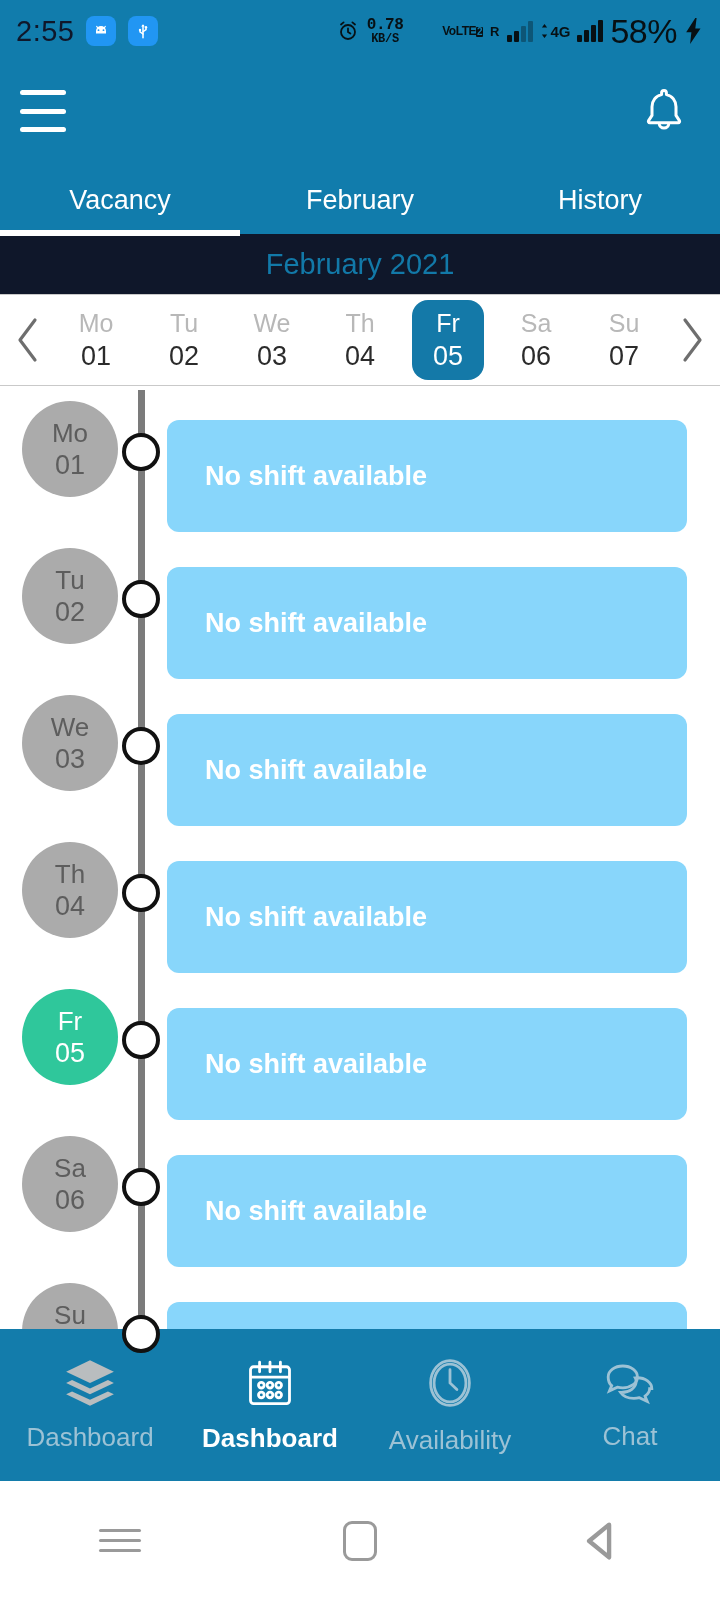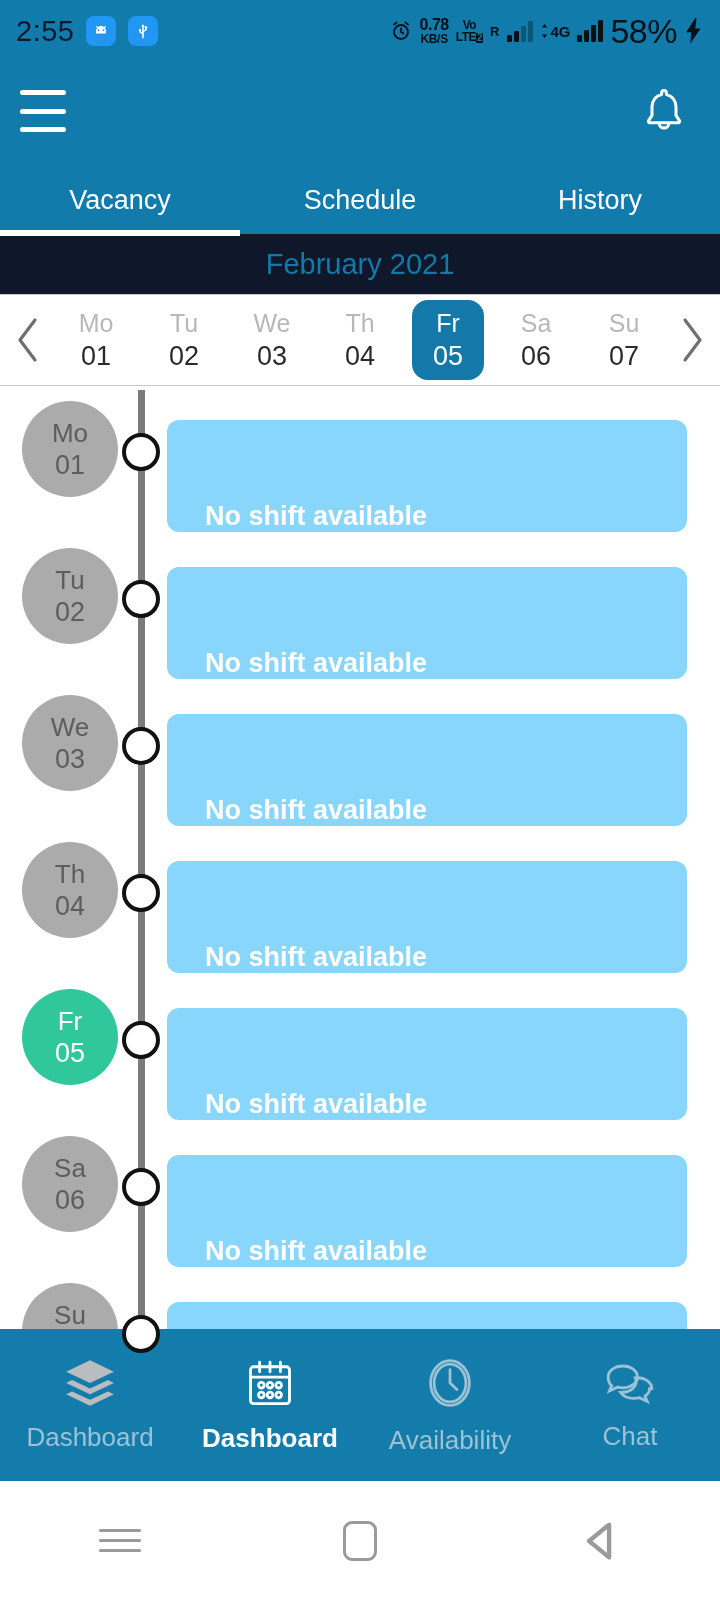--- a/index.html
+++ b/index.html
@@ -15,24 +15,24 @@
     height:62px; background:#117CAC; display:flex; align-items:center;
     padding:0 16px; color:#0b1417; position:relative;
   }
   .sb-left{ display:flex; align-items:center; gap:12px; }
   .sb-time{ font-size:29px; letter-spacing:.5px; color:#0f172a; font-weight:400; }
   .sb-chip{
     width:30px;height:30px;border-radius:8px;background:#2196F3;
     display:flex;align-items:center;justify-content:center;
   }
   .sb-right{ margin-left:auto; display:flex; align-items:center; gap:7px; color:#071014; }
-  .sb-net{ display:flex; flex-direction:column; align-items:center; line-height:1; }
+  .sb-net{ display:flex; flex-direction:column; align-items:center; line-height:1;font-family:Liberation Mono, monospace; }
   .sb-net b{ font-size:16px; font-weight:700; letter-spacing:-.5px; }
   .sb-net s{ font-size:12px; font-weight:700; text-decoration:none; letter-spacing:-.3px;}
-  .sb-volte{ display:flex;flex-direction:column;align-items:center;line-height:1;font-weight:700;}
+  .sb-volte{ display:flex;align-items:center;line-height:1;font-weight:700;margin-left:32px;}
   .sb-volte i{ font-style:normal; font-size:12px; letter-spacing:-.5px; }
   .sb-volte u{ text-decoration:none; font-size:12px; letter-spacing:-.5px; display:flex; gap:0; align-items:flex-end;}
   .sb-volte u em{ font-style:normal; background:#071014; color:#117CAC; font-size:10px; padding:0 1px; border-radius:1px;}
   .bars{ display:flex; align-items:flex-end; gap:2px; height:22px; }
   .bars i{ display:block; width:5px; background:#071014; border-radius:1px; }
   .bars.dim i:nth-child(3),.bars.dim i:nth-child(4){ opacity:.35; }
   .sb-batt{ font-size:34px; font-weight:400; letter-spacing:-.5px; }
   .sb-rlabel{ font-size:13px; font-weight:700; margin-right:1px;}
   .sb-4g{ display:flex; align-items:center; gap:1px; }
   .sb-4g b{ font-size:15px; font-weight:700; }
@@ -96,21 +96,21 @@
   .circle .cd{ font-size:26px; color:#5d5d5d; }
   .circle .cn{ font-size:27px; color:#5d5d5d; }
   .circle.today{ background:#2FC79B; }
   .circle.today .cd,.circle.today .cn{ color:#ffffff; }
   .node{
     position:absolute; left:122px; top:43px; width:38px; height:38px;
     border-radius:50%; border:4px solid #111; background:#fff; z-index:2;
   }
   .card{
     position:absolute; left:167px; right:33px; top:30px; height:112px;
-    background:#88D6FB; border-radius:12px; display:flex; align-items:flex-end;
+    background:#88D6FB; border-radius:12px; display:flex; align-items:center;
     padding-left:38px; cursor:pointer;
   }
   .card span{ color:#ffffff; font-size:27px; font-weight:700; }
 
   
   .bottomnav{
     position:absolute; left:0; right:0; bottom:119px; height:152px;
     background:#137CAB; display:flex;
   }
   .bnav{
@@ -212,21 +212,21 @@
         <path d="M9.6 18.6a2.4 2.4 0 0 0 4.8 0"></path>
       </svg>
     </div>
   </div>
 
   <div class="tabs">
     <div class="tab active">
       <span>Vacancy</span>
     </div>
     <div class="tab">
-      <span>Schedule</span>
+      <span>February</span>
     </div>
     <div class="tab">
       <span>History</span>
     </div>
   </div>
 
   <div class="monthbar">
     <span>February 2021</span>
   </div>
 

